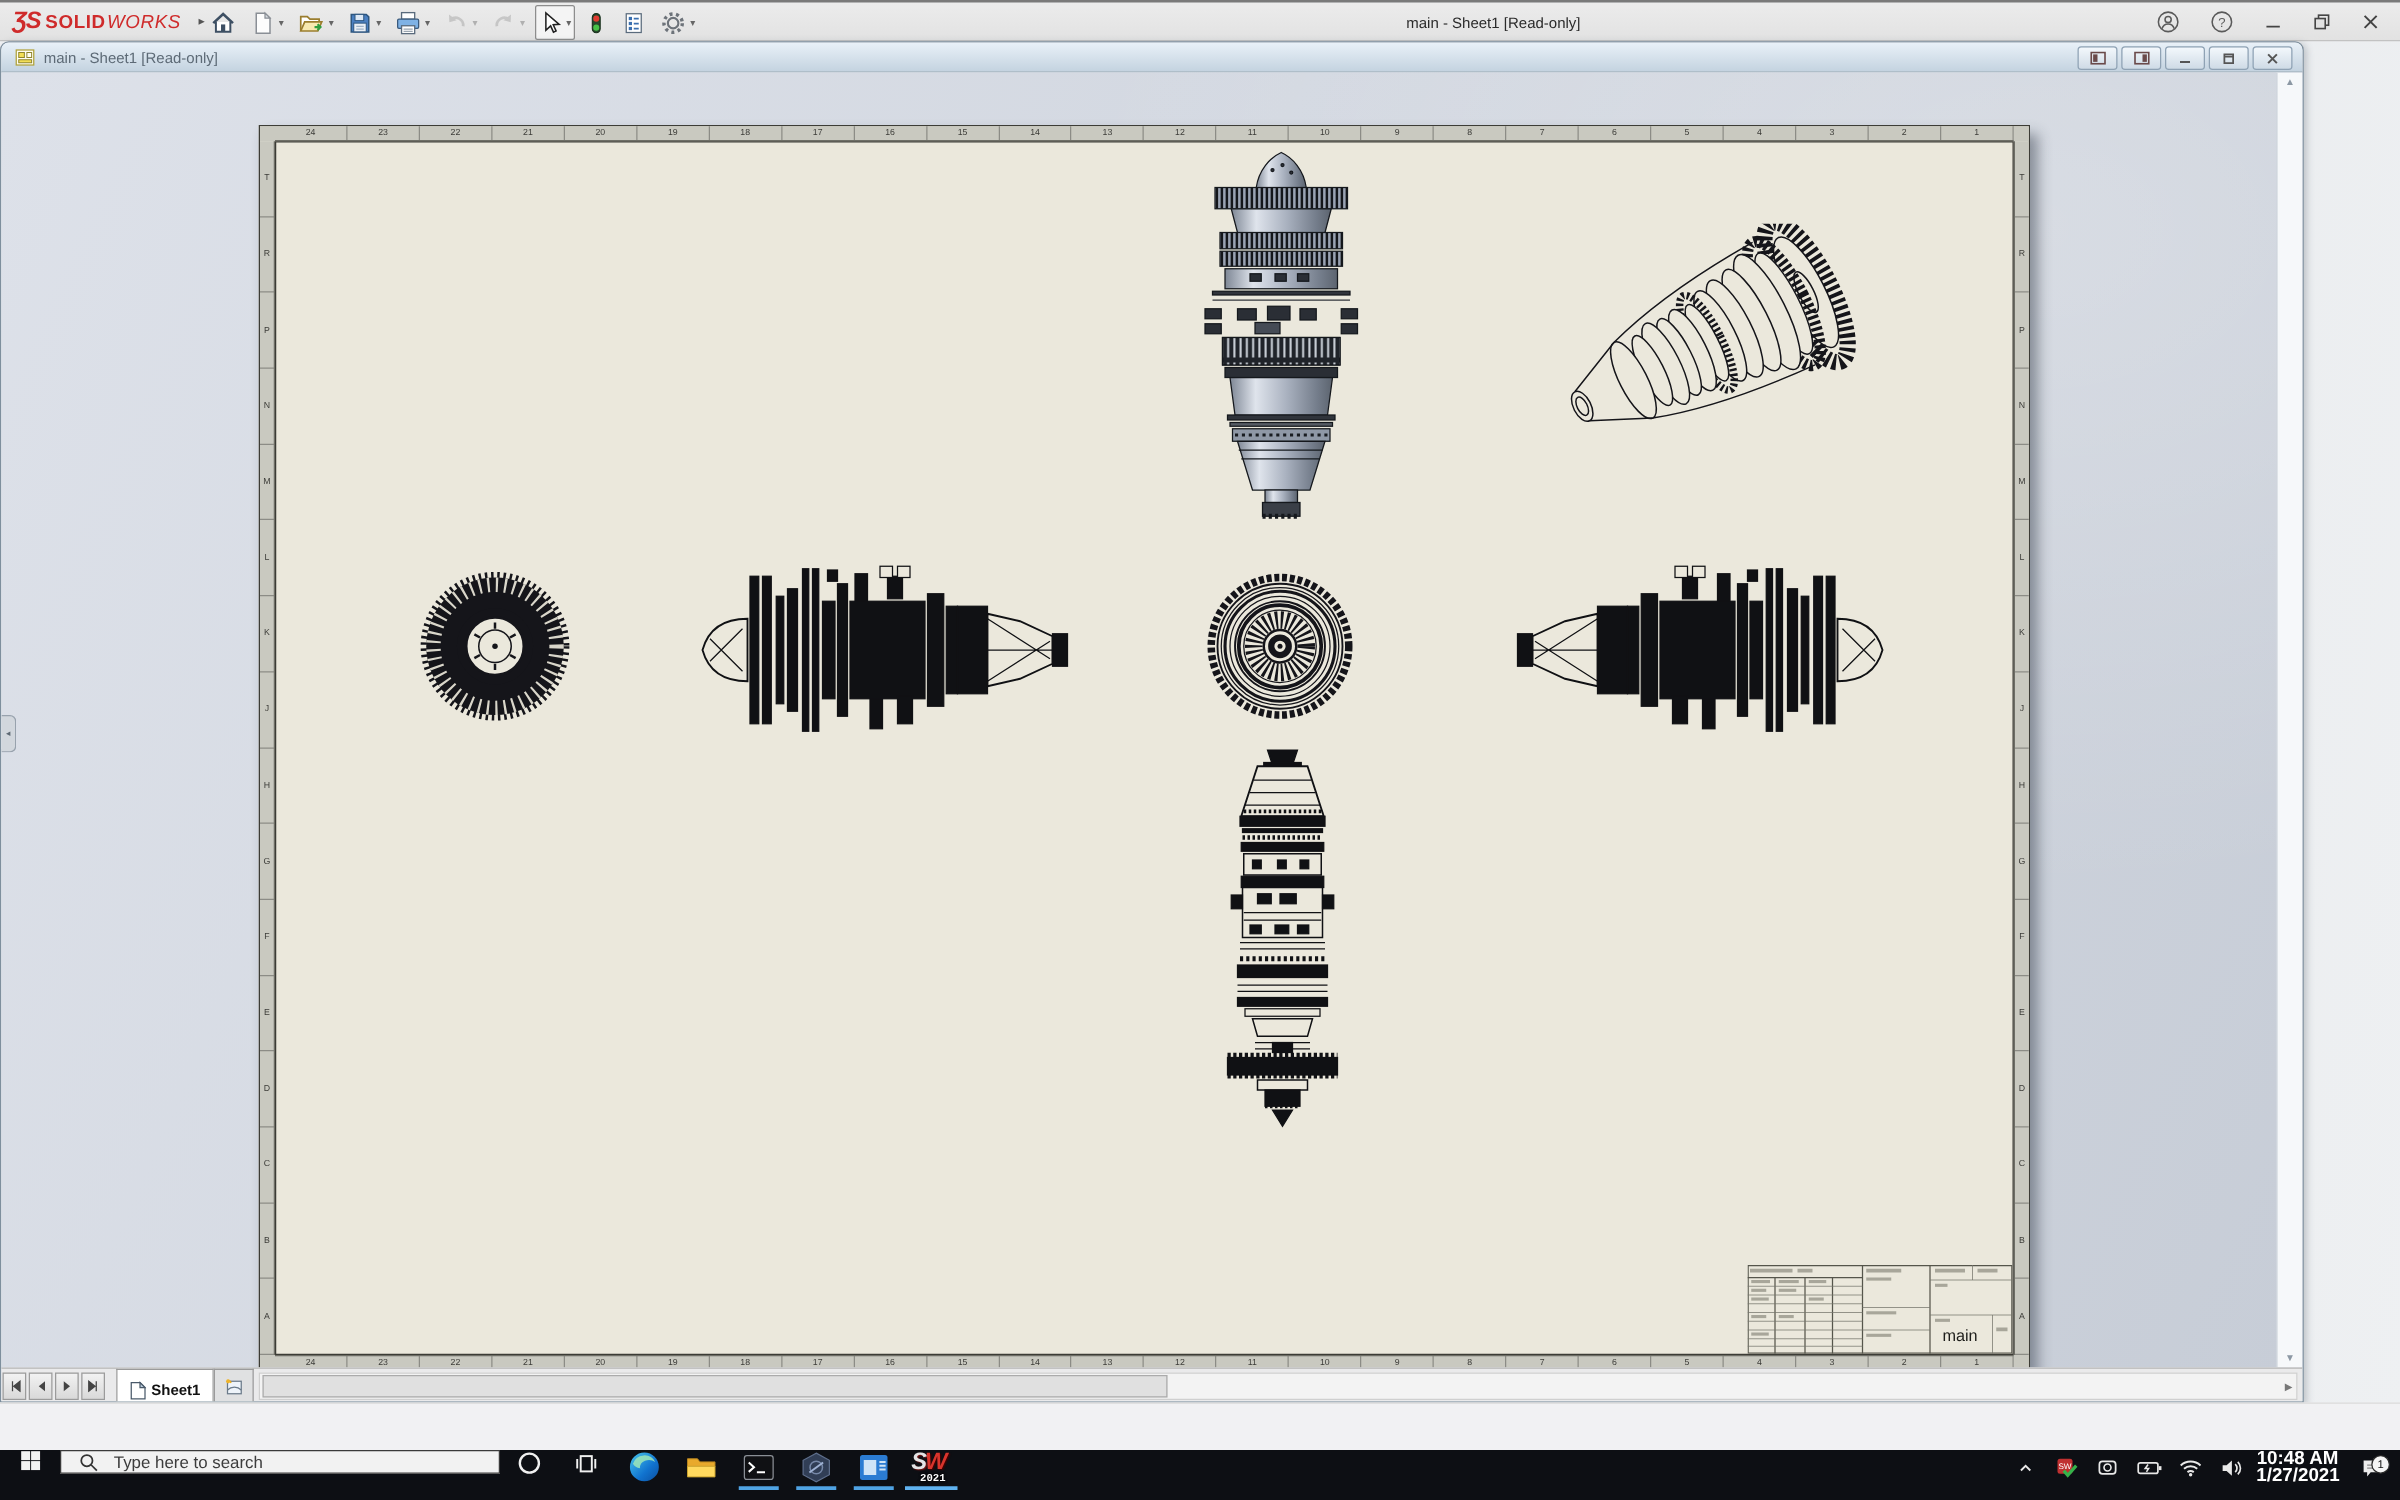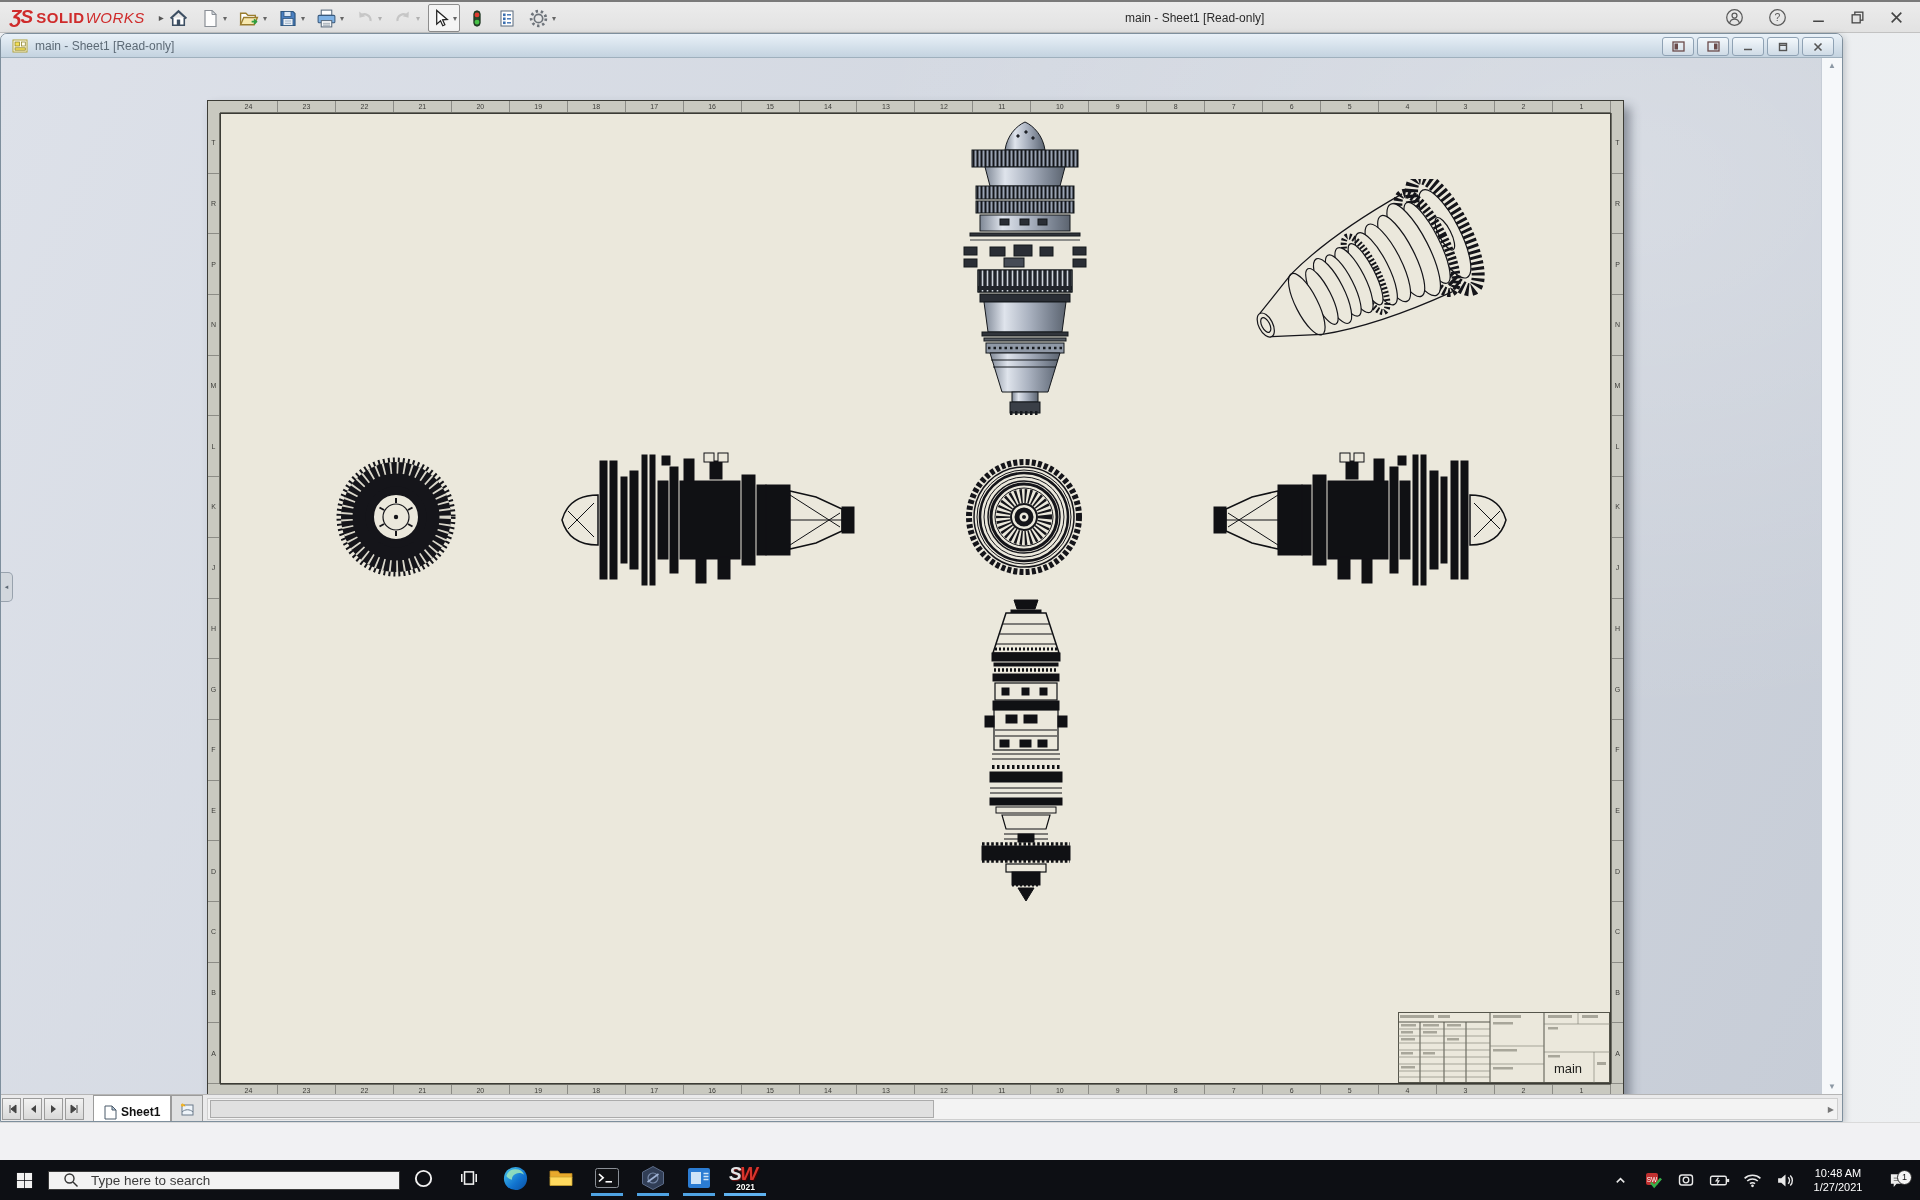--- a/index.html
+++ b/index.html
@@ -65,35 +65,35 @@
   .navbtn svg{display:block;}
   .sheettab{display:flex;align-items:center;gap:4px;padding:16px 10px;margin-left:8px;background:#ffffff;
     border:1px solid #9b9b9b;border-bottom:none;font-size:12px;font-weight:bold;color:#111;}
   .addtab{display:flex;align-items:center;justify-content:center;width:30px;background:#e0e1e2;
     border:1px solid #9b9b9b;border-bottom:none;}
   .hscroll{position:relative;flex:1;margin:3px 4px;background:#f3f3f3;border:1px solid #cfcfcf;}
   .hthumb{position:absolute;left:2px;top:1px;bottom:1px;width:722px;background:#e0e0e0;border:1px solid #ababab;}
   .hs-arr{position:absolute;top:0;bottom:0;display:flex;align-items:center;font-size:8px;color:#777;}
   
   .statusbar{position:absolute;left:0;top:1122px;width:1920px;height:38px;background:#f1f1f3;border-top:1px solid #dadada;}
-  .taskbar{position:absolute;left:0;top:1160px;width:1920px;height:40px;background:#0d0f14;display:flex;align-items:center;}
+  .taskbar{position:absolute;left:0;top:1160px;width:1920px;height:40px;background:#0d0f14;display:flex;align-items:flex-start;}
   .tk-start{width:48px;display:flex;align-items:center;justify-content:center;}
   .tk-search{width:352px;background:#f2f2f2;display:flex;align-items:center;gap:10px;padding:0 0 0 14px;box-sizing:border-box;border:1px solid #3a3a3a;}
   .tk-search input{border:none;background:transparent;outline:none;font-size:13.5px;color:#1b1b1b;width:280px;font-family:"Liberation Sans",sans-serif;}
   .tk-search input::placeholder{color:#3c3c3c;opacity:1;}
   .tkbtn{position:relative;width:46px;display:flex;align-items:center;justify-content:center;}
   .tkbtn .ind{position:absolute;bottom:0;left:7px;right:7px;height:3px;background:#4fa3e3;}
   .tkbtn.activeapp .ind{left:2px;right:2px;background:#5fb2f0;}
   .swlogo{position:relative;width:34px;height:30px;font-weight:bold;font-style:italic;}
   .swlogo .s{position:absolute;left:1px;top:-2px;font-size:19px;color:#e3e4e6;text-shadow:1px 1px 1px #711;}
   .swlogo .w{position:absolute;left:12px;top:-2px;font-size:19px;color:#d8342c;text-shadow:1px 1px 1px #400;}
-  .swlogo .yr{position:absolute;left:8px;top:17px;font-size:8.5px;font-style:normal;color:#fff;text-shadow:0 0 2px #000,0 0 2px #000;}
+  .swlogo .yr{position:absolute;left:8px;top:17px;font-size:8.5px;font-style:normal;color:#fff;text-shadow:0 0 2px #000,0 0 2px #000;font-family:Liberation Mono, monospace;}
   .tray{margin-left:auto;display:flex;align-items:center;gap:9px;padding-right:6px;}
   .trayic{display:flex;align-items:center;justify-content:center;width:22px;}
-  .tk-clock{color:#fff;font-size:11px;line-height:14px;text-align:center;width:66px;}
+  .tk-clock{color:#fff;font-size:15px;line-height:14px;text-align:center;width:66px;font-weight:bold;}
   .tk-notif{position:relative;width:34px;display:flex;align-items:center;justify-content:center;}
   .tk-notif .badge{position:absolute;right:2px;bottom:4px;width:13px;height:13px;border-radius:50%;
     background:#f5f5f5;color:#111;font-size:9px;display:flex;align-items:center;justify-content:center;border:1px solid #2a2a2a;}
 </style>
 </head>
 <body>
 
 <div id="screen">
 
   <svg width="0" height="0" style="position:absolute">

